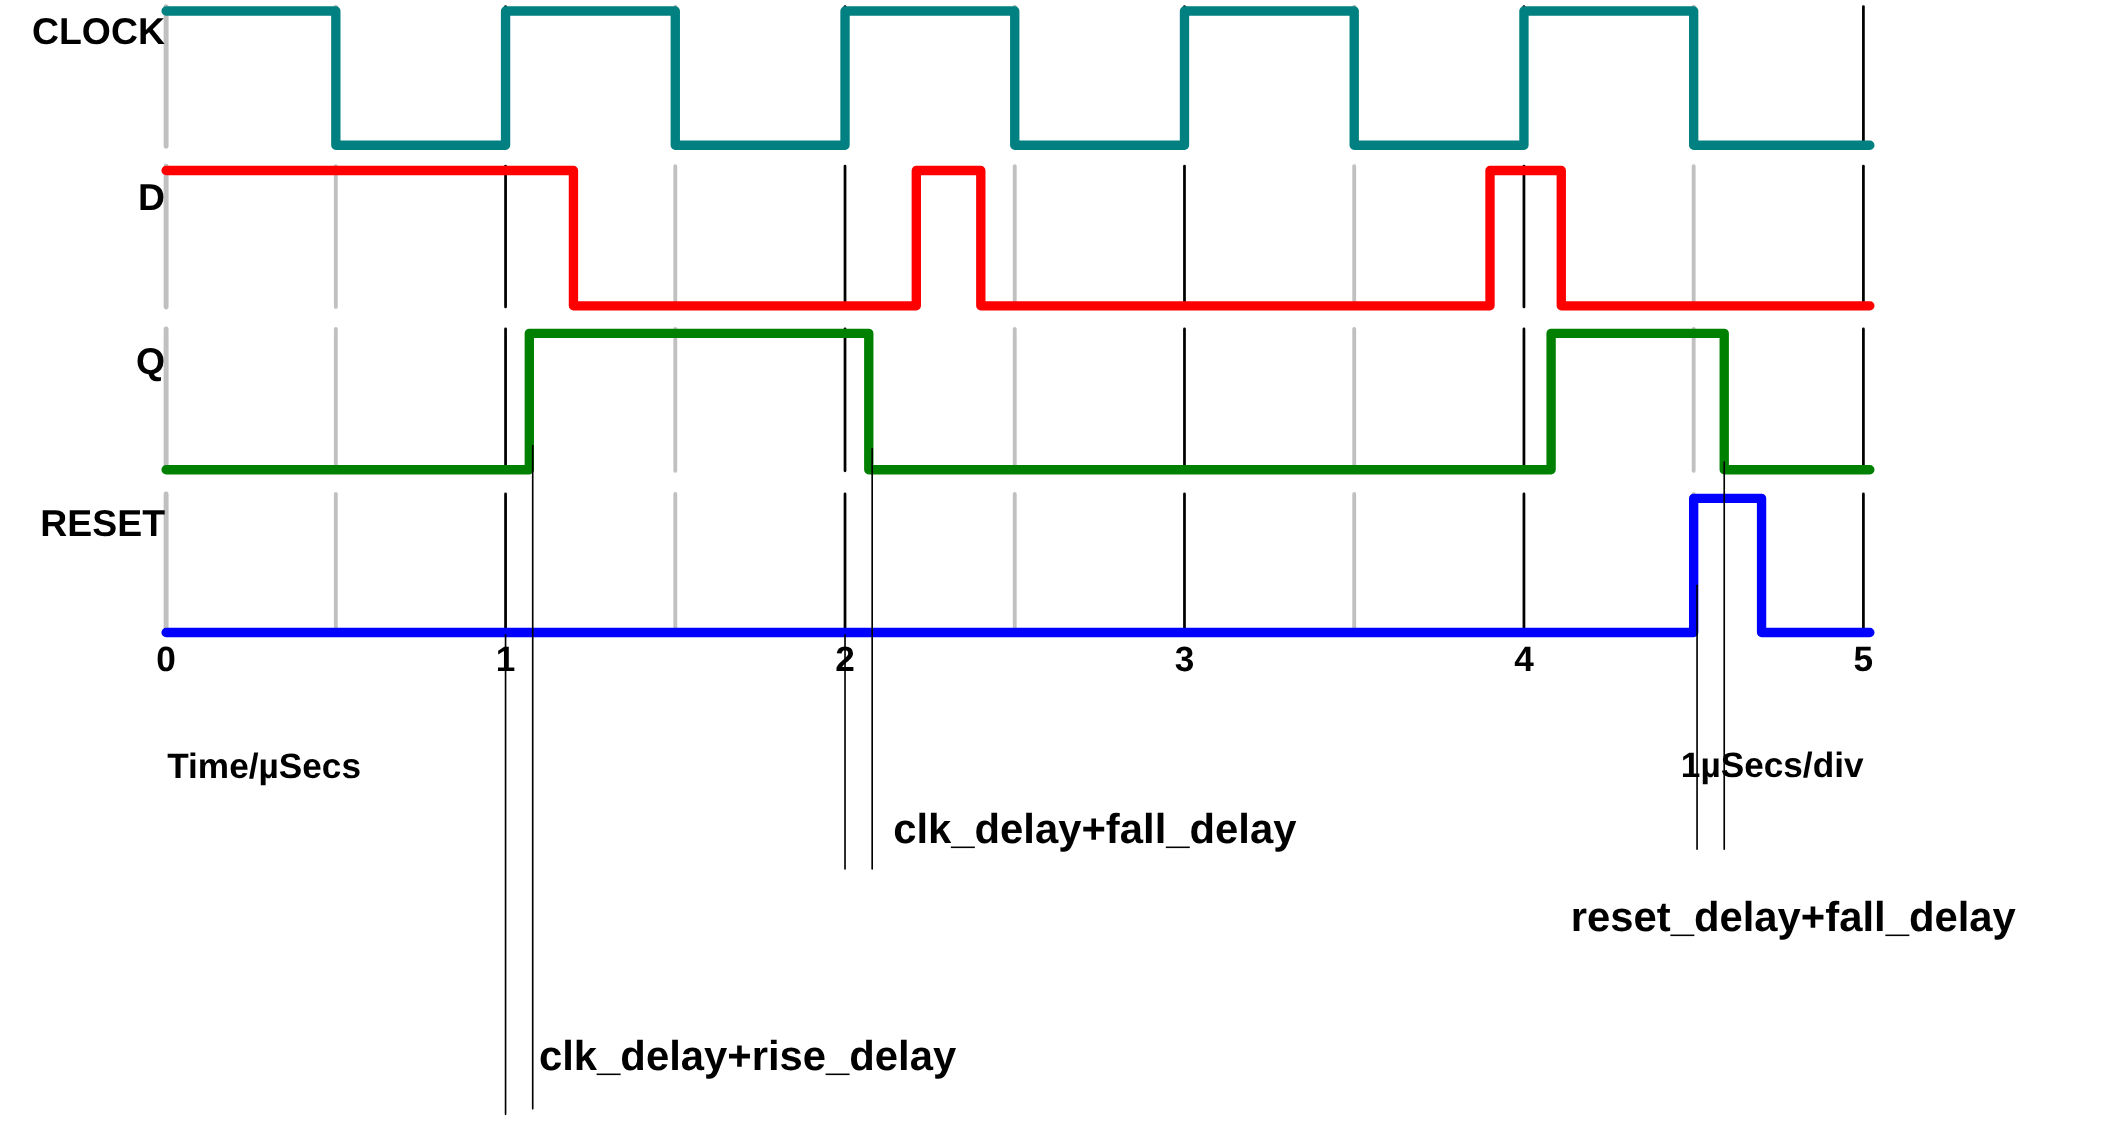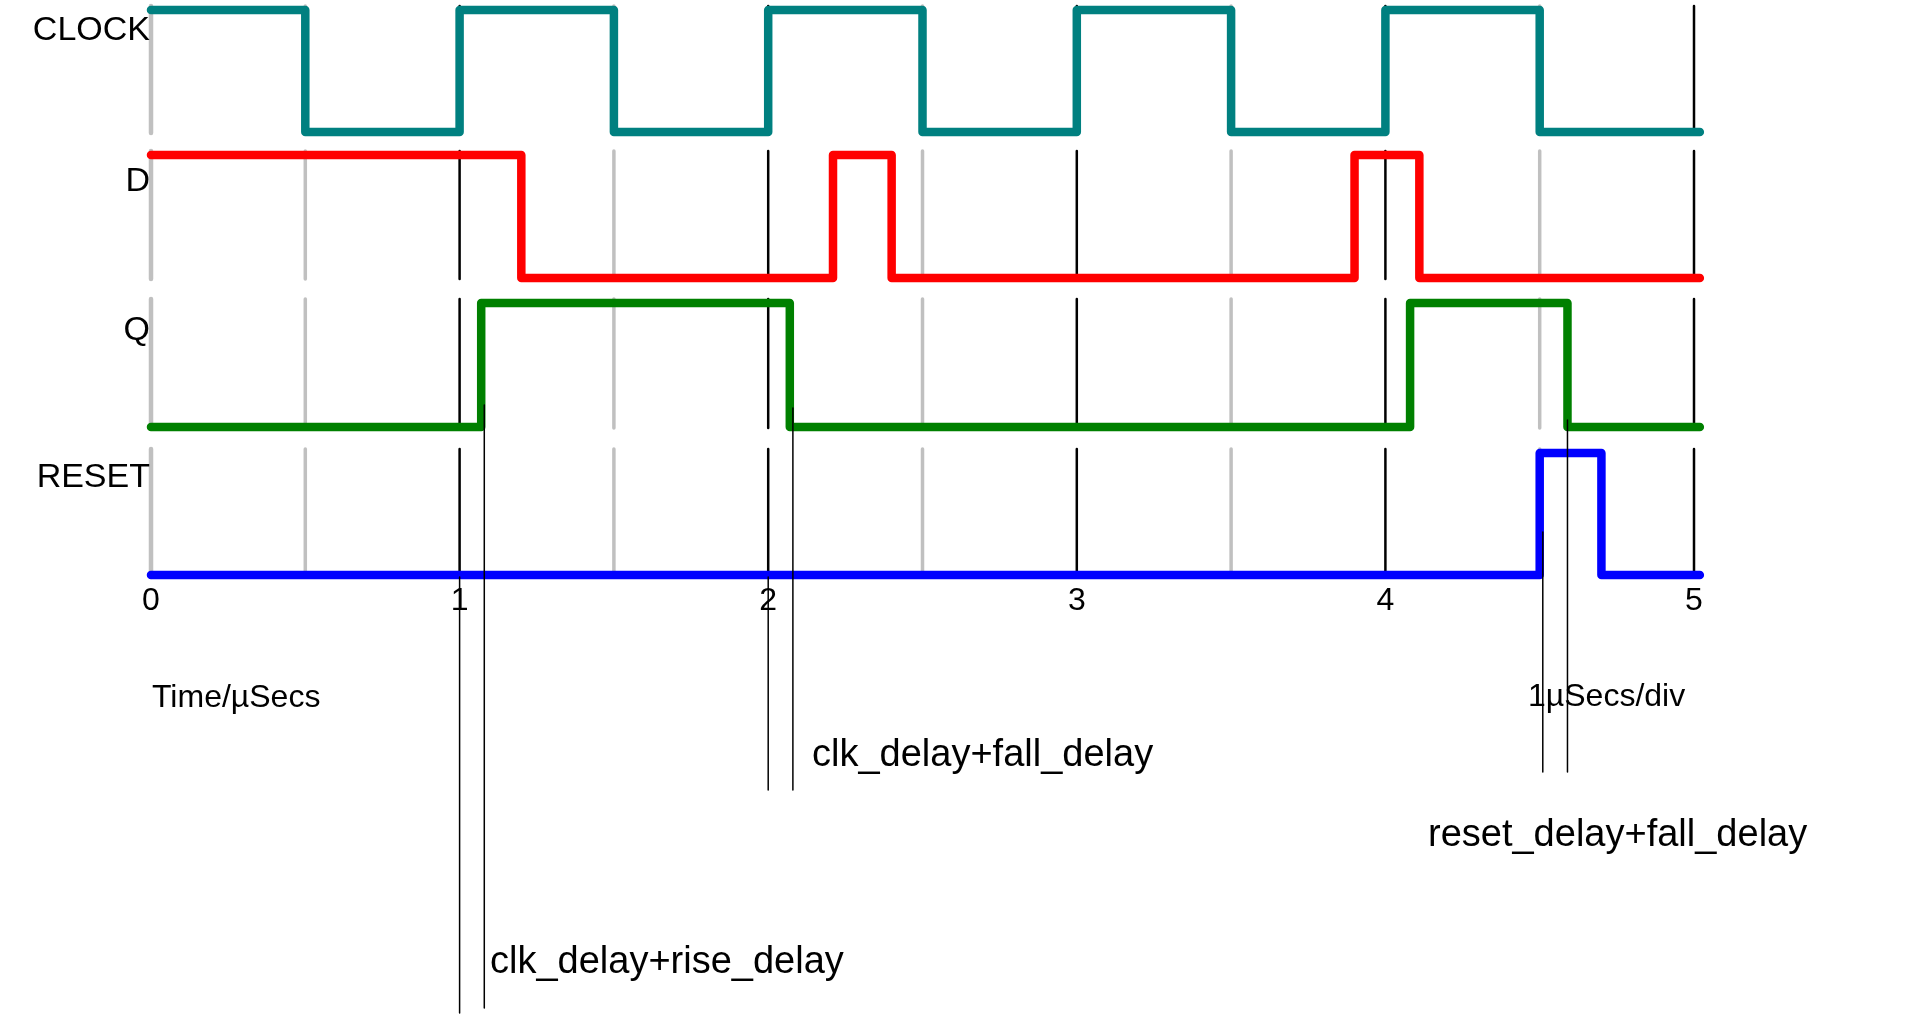--- a/index.html
+++ b/index.html
@@ -3,20 +3,21 @@
 <meta charset="utf-8">
 <style>
   html, body { margin: 0; padding: 0; background: #ffffff; }
   #stage {
     position: relative;
     width: 1894px;
     height: 1026px;
     background: #ffffff;
     overflow: hidden;
     font-family: "Liberation Sans", "DejaVu Sans", sans-serif;
+    font-weight: bold;
   }
   #chart { position: absolute; left: 0; top: 0; }
   text { fill: #000000; }
   .sig-label   { font-size: 34px; }
   .tick-label  { font-size: 32px; }
   .axis-cap    { font-size: 32px; }
   .ann-label   { font-size: 38px; }
 </style>
 </head>
 <body>

